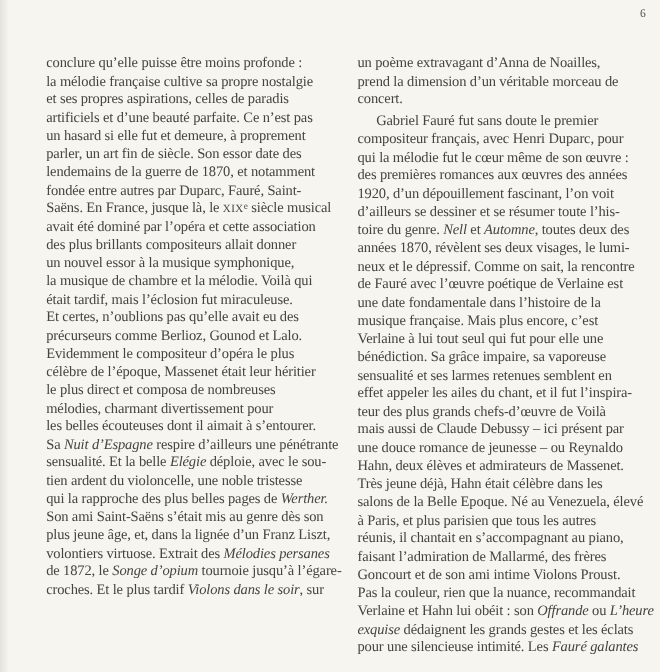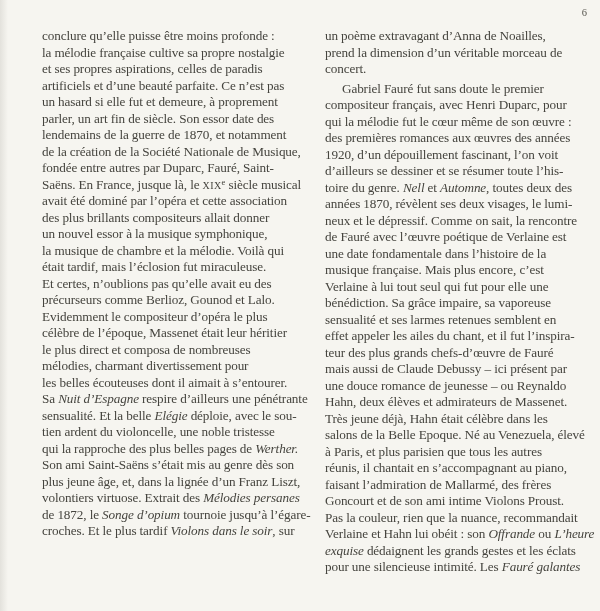--- a/index.html
+++ b/index.html
@@ -16,21 +16,21 @@
     content: "";
     position: absolute; left: 0; top: 0; bottom: 0; width: 8px;
     background: linear-gradient(to right, rgba(60,55,45,0.10), rgba(60,55,45,0));
     pointer-events: none;
   }
   .page-number {
     position: absolute; top: 7px; right: 13px;
     font-size: 10.5px; color: #56554e;
   }
   .col {
-    position: absolute; top: 28px; width: 285px;
+    position: absolute; top: 49px; width: 285px;
   }
   .col-left  { left: 42px; }
   .col-right { left: 325px; }
   .line {
     height: 16.5px; line-height: 16.5px;
     white-space: nowrap;
     font-size: 13.2px;
     letter-spacing: -0.12px;
   }
   .line.gap { margin-top: 3px; }
@@ -45,21 +45,20 @@
 <div class="page-number">6</div>
 
 <div class="col col-left">
     <div class="line"><span>conclure qu’elle puisse être moins profonde :</span></div>
     <div class="line"><span>la mélodie française cultive sa propre nostalgie</span></div>
     <div class="line"><span>et ses propres aspirations, celles de paradis</span></div>
     <div class="line"><span>artificiels et d’une beauté parfaite. Ce n’est pas</span></div>
     <div class="line"><span>un hasard si elle fut et demeure, à proprement</span></div>
     <div class="line"><span>parler, un art fin de siècle. Son essor date des</span></div>
     <div class="line"><span>lendemains de la guerre de 1870, et notamment</span></div>
-    <div class="line"><span>de la création de la Société Nationale de Musique,</span></div>
     <div class="line"><span>fondée entre autres par Duparc, Fauré, Saint-</span></div>
     <div class="line"><span>Saëns. En France, jusque là, le </span><span class="sc">xix</span><span class="sup">e</span><span> siècle musical</span></div>
     <div class="line"><span>avait été dominé par l’opéra et cette association</span></div>
     <div class="line"><span>des plus brillants compositeurs allait donner</span></div>
     <div class="line"><span>un nouvel essor à la musique symphonique,</span></div>
     <div class="line"><span>la musique de chambre et la mélodie. Voilà qui</span></div>
     <div class="line"><span>était tardif, mais l’éclosion fut miraculeuse.</span></div>
     <div class="line"><span>Et certes, n’oublions pas qu’elle avait eu des</span></div>
     <div class="line"><span>précurseurs comme Berlioz, Gounod et Lalo.</span></div>
     <div class="line"><span>Evidemment le compositeur d’opéra le plus</span></div>
@@ -91,21 +90,21 @@
     <div class="line"><span>toire du genre. </span><span class="i">Nell</span><span> et </span><span class="i">Automne</span><span>, toutes deux des</span></div>
     <div class="line"><span>années 1870, révèlent ses deux visages, le lumi-</span></div>
     <div class="line"><span>neux et le dépressif. Comme on sait, la rencontre</span></div>
     <div class="line"><span>de Fauré avec l’œuvre poétique de Verlaine est</span></div>
     <div class="line"><span>une date fondamentale dans l’histoire de la</span></div>
     <div class="line"><span>musique française. Mais plus encore, c’est</span></div>
     <div class="line"><span>Verlaine à lui tout seul qui fut pour elle une</span></div>
     <div class="line"><span>bénédiction. Sa grâce impaire, sa vaporeuse</span></div>
     <div class="line"><span>sensualité et ses larmes retenues semblent en</span></div>
     <div class="line"><span>effet appeler les ailes du chant, et il fut l’inspira-</span></div>
-    <div class="line"><span>teur des plus grands chefs-d’œuvre de Fauré</span></div>
+    <div class="line"><span>teur des plus grands chefs-d’œuvre de Voilà</span></div>
     <div class="line"><span>mais aussi de Claude Debussy – ici présent par</span></div>
     <div class="line"><span>une douce romance de jeunesse – ou Reynaldo</span></div>
     <div class="line"><span>Hahn, deux élèves et admirateurs de Massenet.</span></div>
     <div class="line"><span>Très jeune déjà, Hahn était célèbre dans les</span></div>
     <div class="line"><span>salons de la Belle Epoque. Né au Venezuela, élevé</span></div>
     <div class="line"><span>à Paris, et plus parisien que tous les autres</span></div>
     <div class="line"><span>réunis, il chantait en s’accompagnant au piano,</span></div>
     <div class="line"><span>faisant l’admiration de Mallarmé, des frères</span></div>
     <div class="line"><span>Goncourt et de son ami intime Violons Proust.</span></div>
     <div class="line"><span>Pas la couleur, rien que la nuance, recommandait</span></div>

